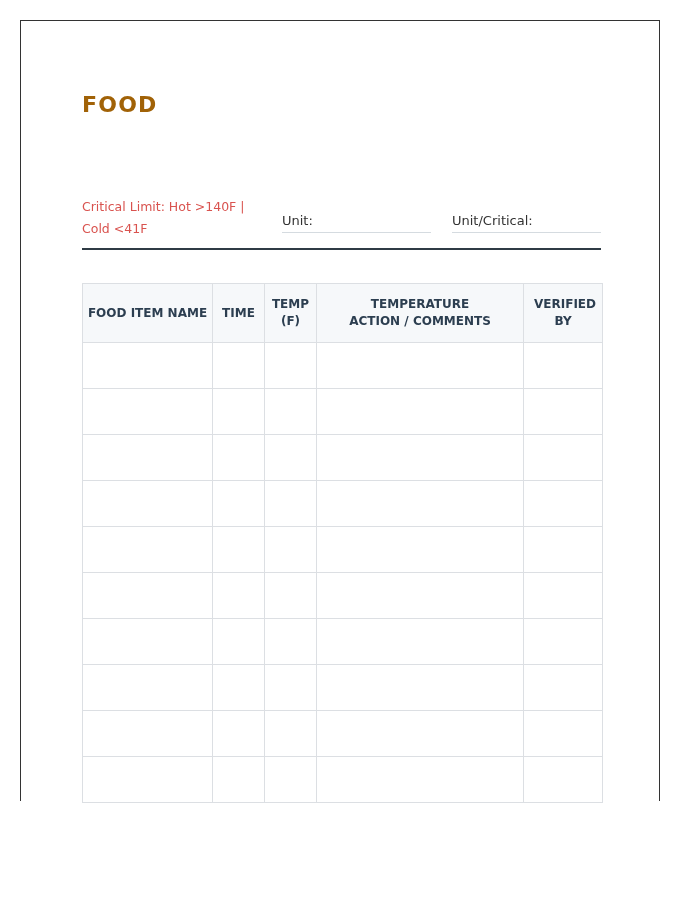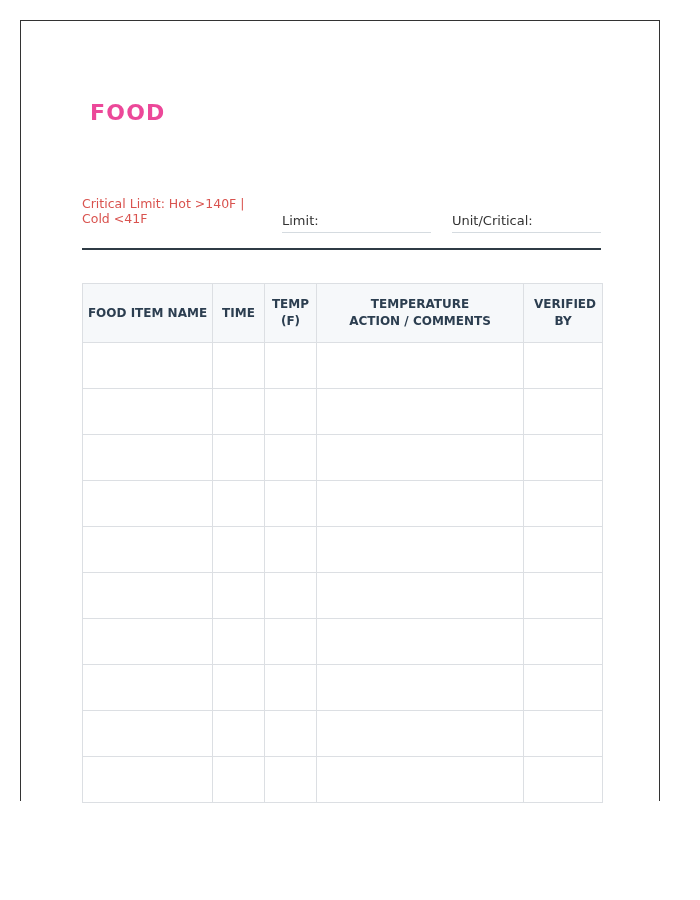--- a/index.html
+++ b/index.html
@@ -1,25 +1,25 @@
 <!DOCTYPE html>
 <html><head>
   <meta charset="utf-8">
   <style>
     html, body { margin: 0; padding: 0; background: #ffffff; }
     body { width: 700px; height: 900px; position: relative; overflow: hidden;
       font-family: "DejaVu Sans", "Liberation Sans", sans-serif; }
     .page { position: absolute; left: 20px; top: 20px; width: 640px; height: 781px;
       border-left: 1px solid #333; border-right: 1px solid #333; border-top: 1px solid #333;
       box-sizing: border-box; background: #fff; }
-    .title { position: absolute; left: 61px; top: 66px; margin: 8px; width: 220px;
+    .title { position: absolute; left: 61px; top: 66px; margin: 0; width: 220px;
       font-size: 22px; font-weight: bold; letter-spacing: 1.2px; line-height: 36px;
-      color: #ec4899; }
+      color: #a16207; }
     .critical { position: absolute; left: 61px; top: 175px; width: 190px;
-      font-size: 12.5px; line-height: 15px; color: #d9534f; }
+      font-size: 12.5px; line-height: 22px; color: #d9534f; }
     .field { position: absolute; top: 192px; height: 19px; border-bottom: 1px solid #d5dbe0;
       font-size: 13px; color: #333; }
     .field.date { left: 261px; width: 149px; }
     .field.unit { left: 431px; width: 149px; }
     .rule { position: absolute; left: 61px; top: 227px; width: 519px; height: 2px; background: #2f3b45; }
     table.log { position: absolute; left: 61px; top: 262px; width: 520px;
       border-collapse: collapse; table-layout: fixed; }
     table.log th, table.log td { border: 1px solid #dcdfe3; padding: 0; }
     table.log th { background: #f6f8fa; height: 58px; font-size: 12px; font-weight: bold;
       color: #2c3e50; text-align: center; vertical-align: middle; line-height: 17px; }
@@ -28,21 +28,21 @@
 </head>
 <body>
 
 <div class="page">
   <h1 class="title">
     <div>FOOD</div>
   </h1>
   <div class="critical">Critical Limit: Hot &gt;140F | Cold &lt;41F</div>
 
   <div class="field date">
-    <span>Limit:</span>
+    <span>Unit:</span>
   </div>
   <div class="field unit">
     <span>Unit/Critical:</span>
   </div>
 
   <div class="rule"></div>
 
   <table class="log">
     <colgroup>
       <col style="width:130px">

